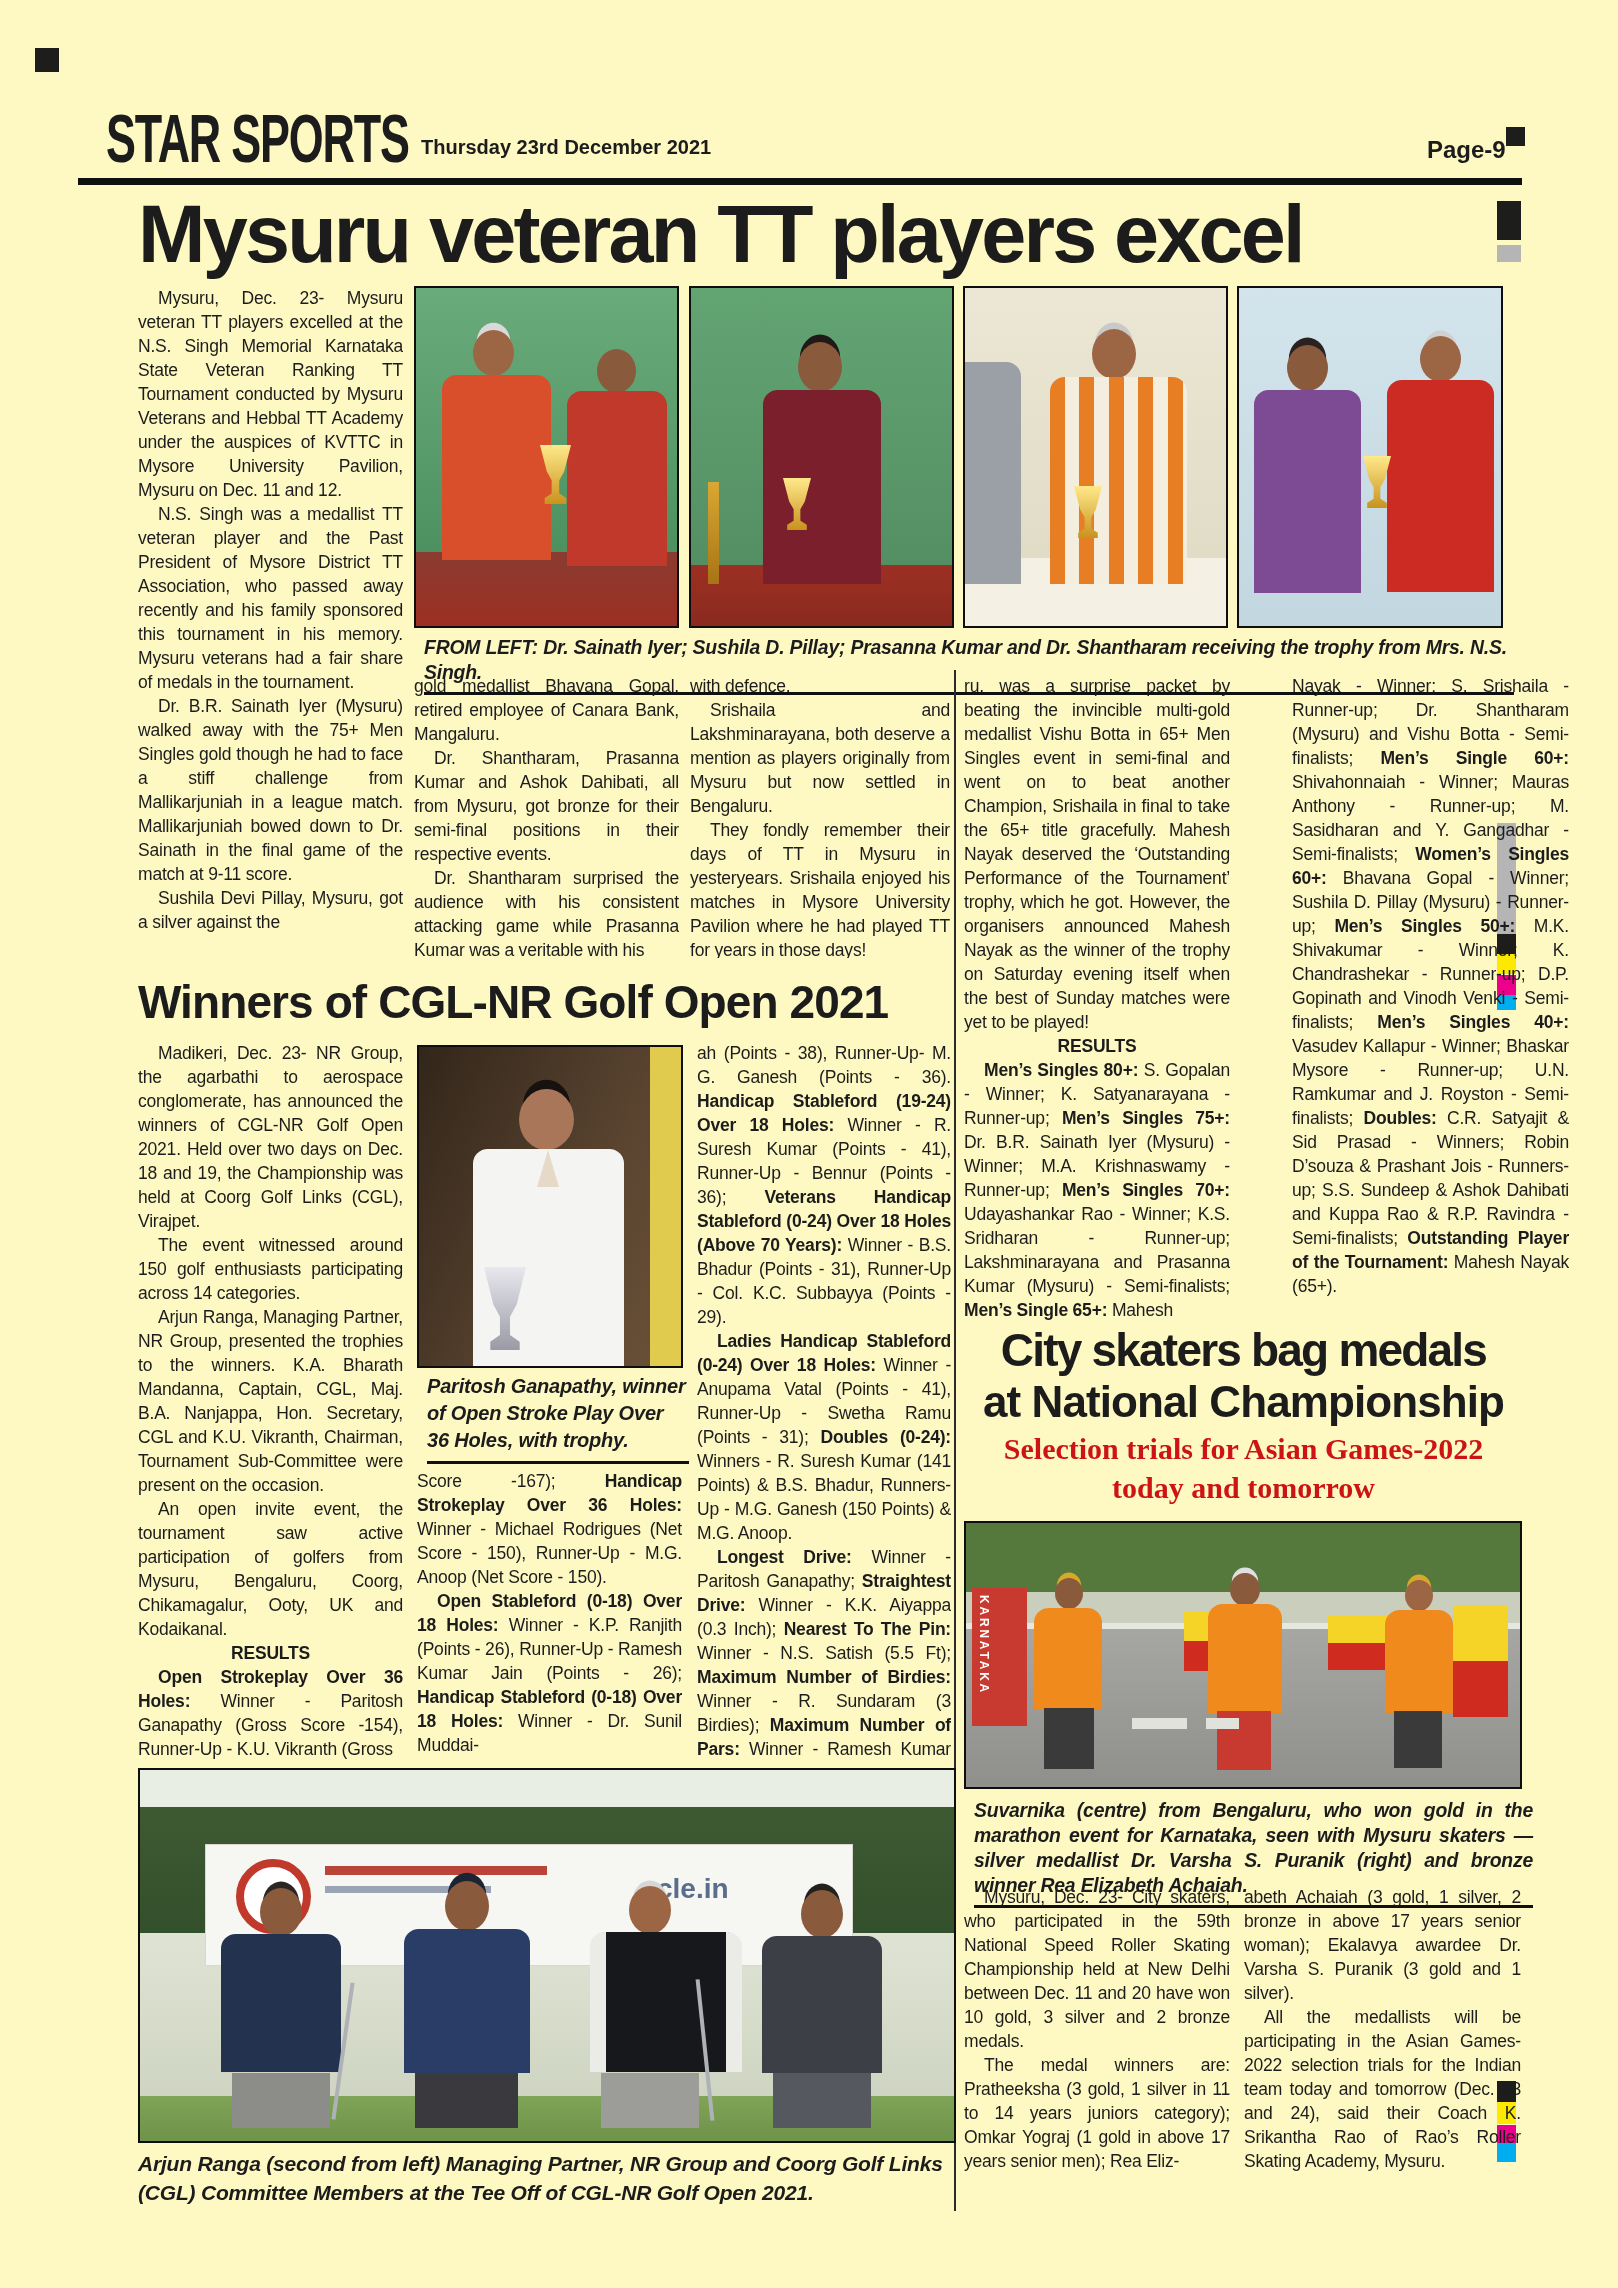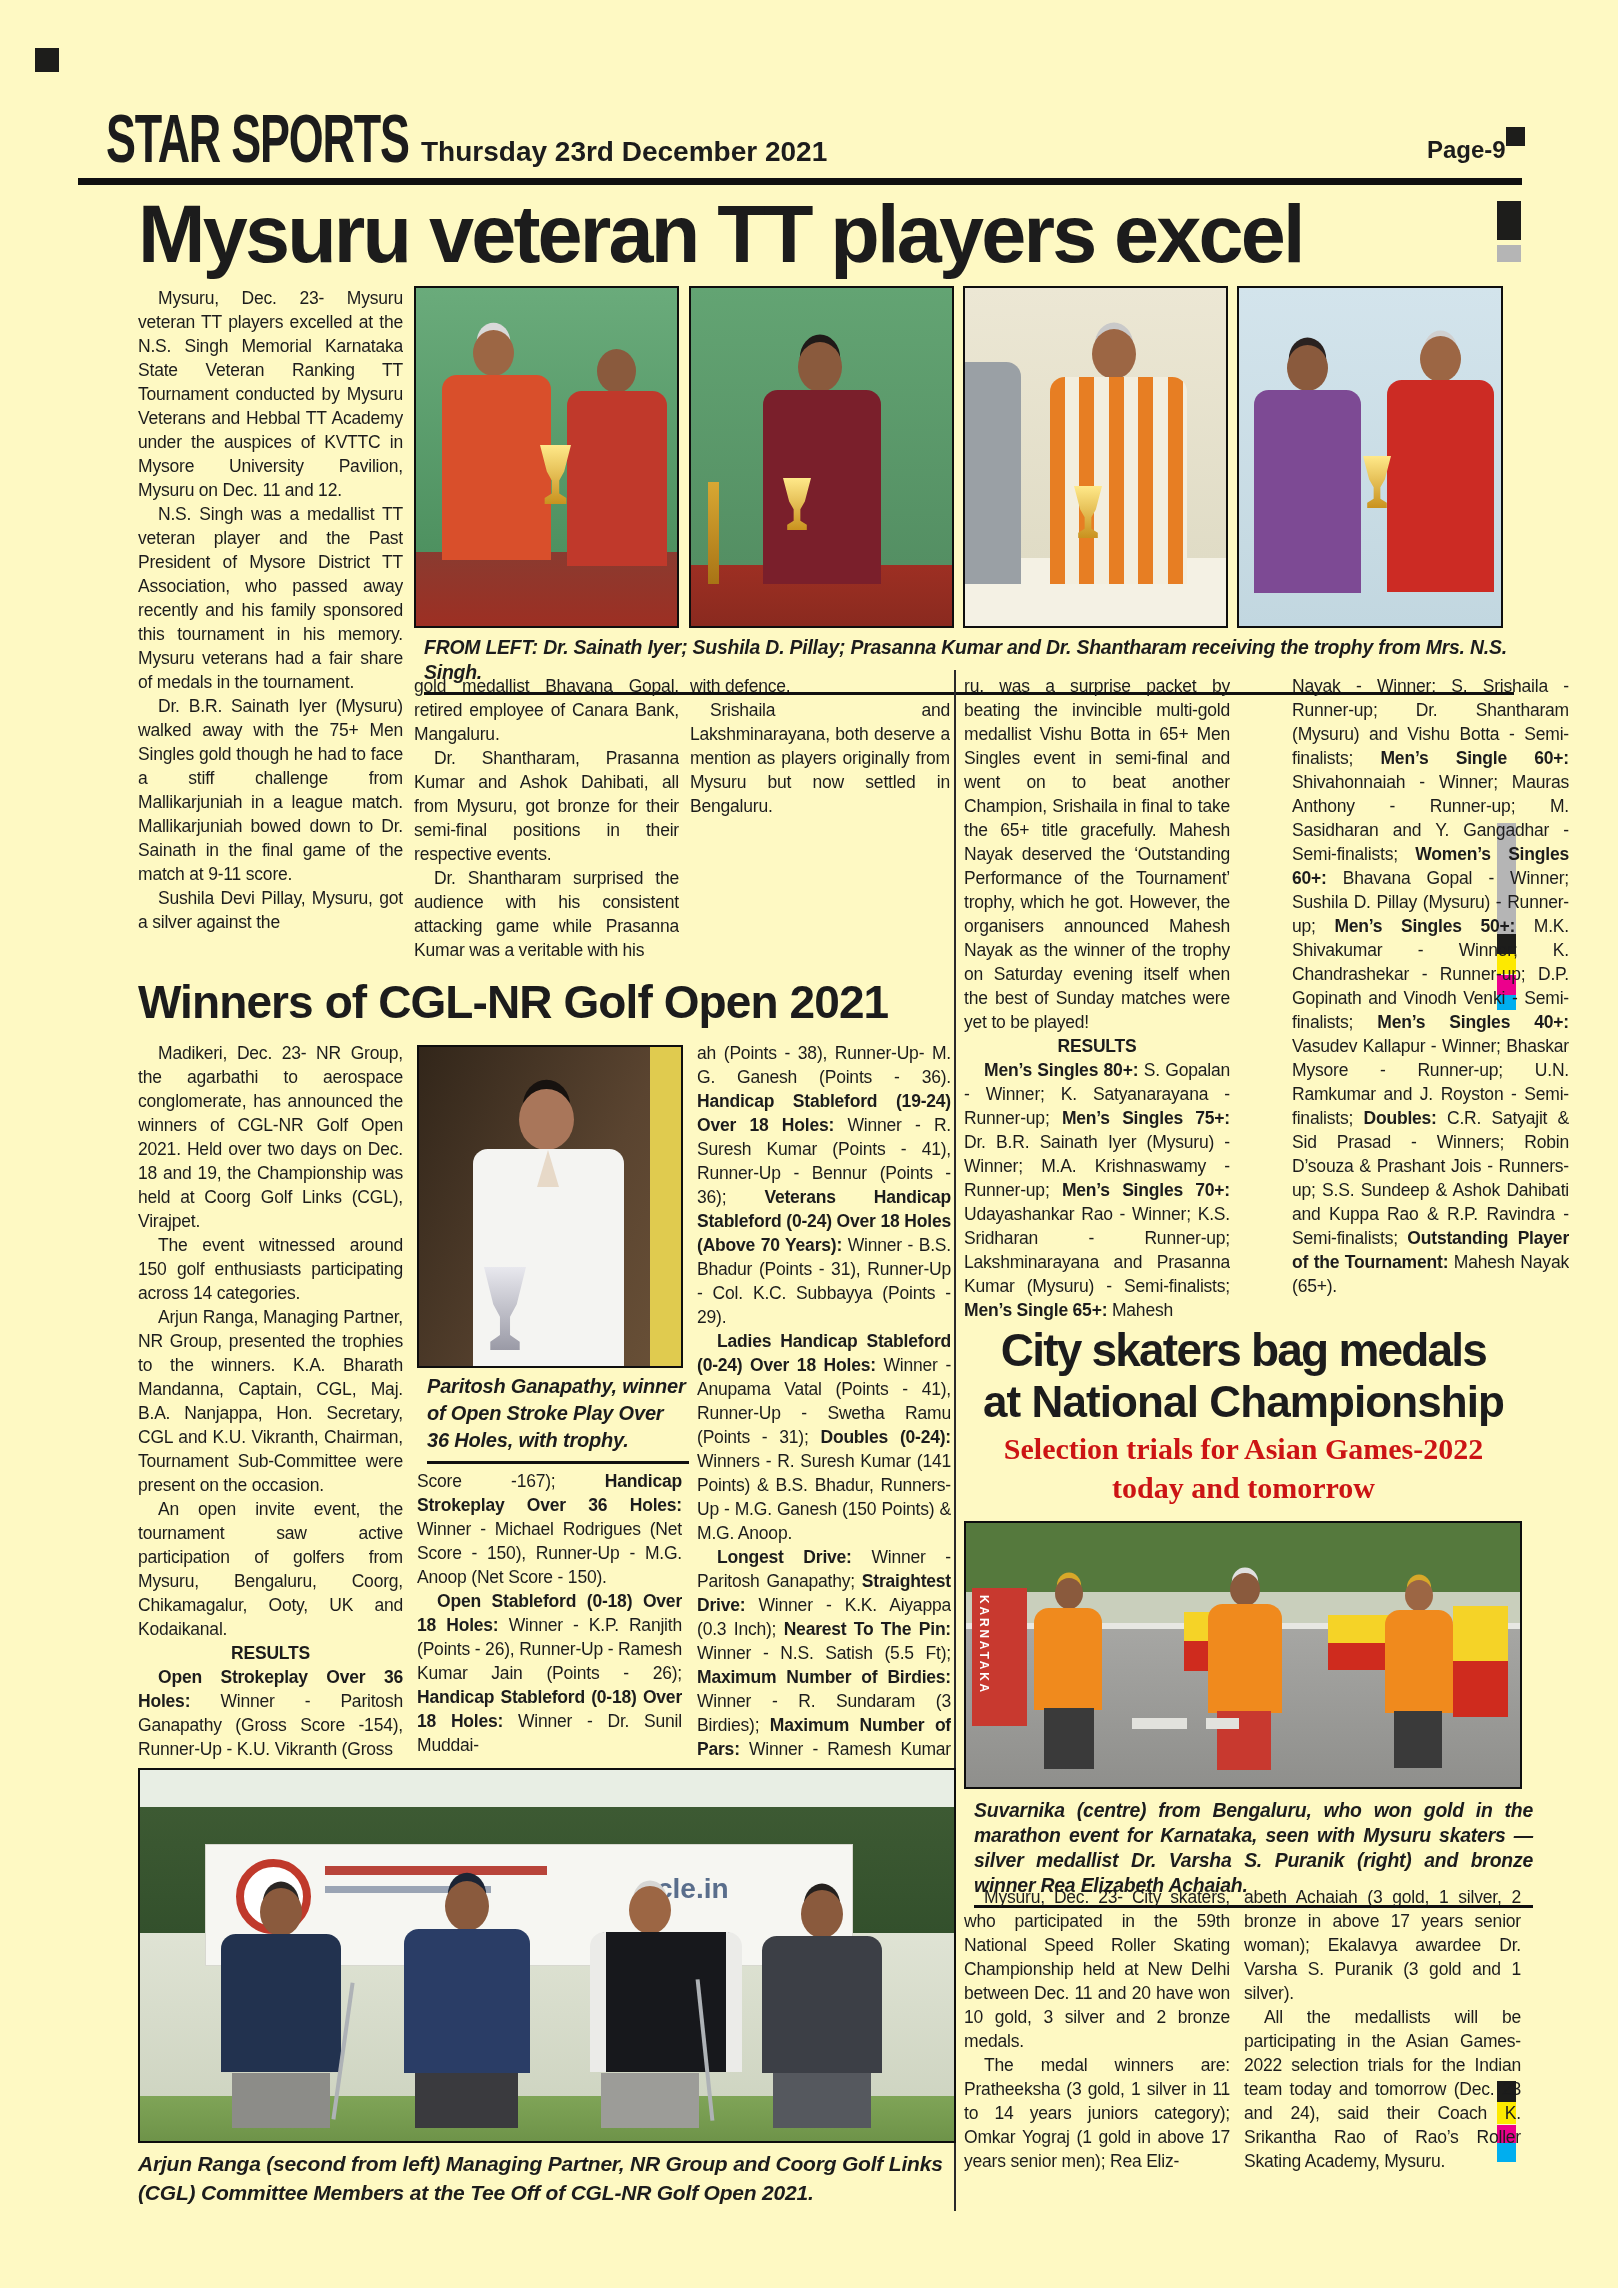--- a/index.html
+++ b/index.html
@@ -40,21 +40,21 @@
 <div class="regbar" style="left:1497px;top:975px;height:20px;background:#ec008c;"></div>
 <div class="regbar" style="left:1497px;top:995px;height:14.8px;background:#00aeef;"></div>
 
 <div class="regbar" style="left:1497px;top:2081px;height:21px;background:#1d1d1b;"></div>
 <div class="regbar" style="left:1497px;top:2102px;height:22px;background:#fde900;"></div>
 <div class="regbar" style="left:1497px;top:2125px;height:18.5px;background:#ec008c;"></div>
 <div class="regbar" style="left:1497px;top:2143px;height:18.5px;background:#00aeef;"></div>
 
 <div class="abs" style="left:78px;top:92px;width:1444px;height:85px;">
   <div class="abs" style="left:28px;top:7.4px;font-size:68px;font-weight:800;letter-spacing:-1.8px;transform:scaleX(0.66);transform-origin:left center;white-space:nowrap;">STAR SPORTS</div>
-  <div class="abs" style="left:343px;top:44px;font-size:28px;font-weight:bold;">Thursday 23rd December 2021</div>
+  <div class="abs" style="left:343px;top:44px;font-size:20px;font-weight:bold;">Thursday 23rd December 2021</div>
   <div class="abs" style="left:1349px;top:44px;font-size:24px;font-weight:bold;">Page-9</div>
 </div>
 <div class="rule" style="left:78px;top:178px;width:1444px;height:6.5px;"></div>
 
 <div class="abs headline" style="left:138px;top:188px;font-size:81px;">Mysuru veteran TT players excel</div>
 
 <div class="photo" style="left:414px;top:286px;width:261px;height:338px;background:linear-gradient(#6aab7b,#4e9160 78%,#8a3b30 78%,#9d2f23);">
   <div class="person-head" style="left:57px;top:42px;width:41px;height:46px;background:#9c6644;box-shadow:0 -11px 0 -3.7px #d9d9d9;"></div>
   <div class="person-torso" style="left:26px;top:87px;width:109px;height:185px;background:#d94f2b;"></div>
   <div class="person-head" style="left:181px;top:61px;width:39px;height:44px;background:#8a5a3d;"></div>
@@ -90,20 +90,21 @@
   <p class="ind">Sushila Devi Pillay, Mysuru, got a silver against the</p>
 </div>
 <div class="col" style="left:414px;top:674px;width:265px;height:284px;">
   <p>gold medallist Bhavana Gopal, retired employee of Canara Bank, Mangaluru.</p>
   <p class="ind">Dr. Shantharam, Prasanna Kumar and Ashok Dahibati, all from Mysuru, got bronze for their semi-final positions in their respective events.</p>
   <p class="ind">Dr. Shantharam surprised the audience with his consistent attacking game while Prasanna Kumar was a veritable with his</p>
 </div>
 <div class="col" style="left:690px;top:674px;width:260px;height:284px;">
   <p>with defence.</p>
   <p class="ind">Srishaila and Lakshminarayana, both deserve a mention as players originally from Mysuru but now settled in Bengaluru.</p>
+  <p class="ind">They fondly remember their days of TT in Mysuru in yesteryears. Srishaila enjoyed his matches in Mysore University Pavilion where he had played TT for years in those days!</p>
 
 </div>
 <div class="col" style="left:964px;top:674px;width:266px;height:674px;">
   <p>ru, was a surprise packet by beating the invincible multi-gold medallist Vishu Botta in 65+ Men Singles event in semi-final and went on to beat another Champion, Srishaila in final to take the 65+ title gracefully. Mahesh Nayak deserved the ‘Outstanding Performance of the Tournament’ trophy, which he got. However, the organisers announced Mahesh Nayak as the winner of the trophy on Saturday evening itself when the best of Sunday matches were yet to be played!</p>
   <p class="results-head">RESULTS</p>
   <p class="ind"><span class="seg-b">Men’s Singles 80+:</span><span class="seg-t"> S. Gopalan - Winner; K. Satyanarayana - Runner-up; </span><span class="seg-b">Men’s Singles 75+:</span><span class="seg-t"> Dr. B.R. Sainath Iyer (Mysuru) - Winner; M.A. Krishnaswamy - Runner-up; </span><span class="seg-b">Men’s Singles 70+:</span><span class="seg-t"> Udayashankar Rao - Winner; K.S. Sridharan - Runner-up; Lakshminarayana and Prasanna Kumar (Mysuru) - Semi-finalists; </span><span class="seg-b">Men’s Single 65+:</span><span class="seg-t"> Mahesh</span></p>
 </div>
 <div class="col" style="left:1292px;top:674px;width:277px;height:674px;">
   <p><span class="seg-t">Nayak - Winner; S. Srishaila - Runner-up; Dr. Shantharam (Mysuru) and Vishu Botta - Semi-finalists; </span><span class="seg-b">Men’s Single 60+:</span><span class="seg-t"> Shivahonnaiah - Winner; Mauras Anthony - Runner-up; M. Sasidharan and Y. Gangadhar - Semi-finalists; </span><span class="seg-b">Women’s Singles 60+:</span><span class="seg-t"> Bhavana Gopal - Winner; Sushila D. Pillay (Mysuru) - Runner-up; </span><span class="seg-b">Men’s Singles 50+:</span><span class="seg-t"> M.K. Shivakumar - Winner; K. Chandrashekar - Runner-up; D.P. Gopinath and Vinodh Venki - Semi-finalists; </span><span class="seg-b">Men’s Singles 40+:</span><span class="seg-t"> Vasudev Kallapur - Winner; Bhaskar Mysore - Runner-up; U.N. Ramkumar and J. Royston - Semi-finalists; </span><span class="seg-b">Doubles:</span><span class="seg-t"> C.R. Satyajit &amp; Sid Prasad - Winners; Robin D’souza &amp; Prashant Jois - Runners-up; S.S. Sundeep &amp; Ashok Dahibati and Kuppa Rao &amp; R.P. Ravindra - Semi-finalists; </span><span class="seg-b">Outstanding Player of the Tournament:</span><span class="seg-t"> Mahesh Nayak (65+).</span></p>
 </div>

